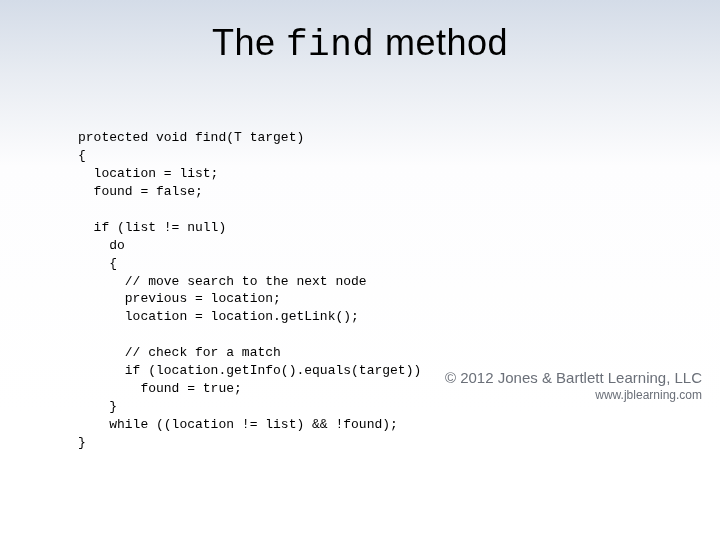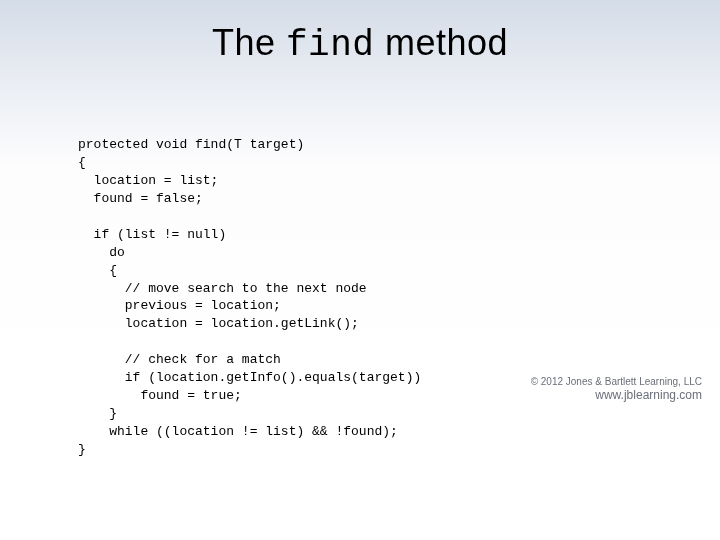--- a/index.html
+++ b/index.html
@@ -28,39 +28,39 @@
     letter-spacing: 0.5px;
   }
   .title .word {
     font-family: Arial, Helvetica, sans-serif;
   }
   .title .code {
     font-family: "Courier New", Courier, monospace;
   }
   .codeblock {
     position: absolute;
-    top: 136px;
+    top: 129px;
     left: 78px;
     font-family: "Courier New", Courier, monospace;
     font-size: 13px;
     line-height: 1.38;
     color: #000;
     white-space: pre;
   }
   .footer {
     position: absolute;
     right: 18px;
     bottom: 12px;
     text-align: right;
     font-size: 10px;
     color: #6a6f78;
     line-height: 1.25;
   }
   .footer .line1 {
-    font-size: 10px;
+    font-size: 15px;
   }
   .footer .line2 {
     font-size: 12px;
   }
 </style>
 </head>
 <body>
 
 <div class="slide">
 

